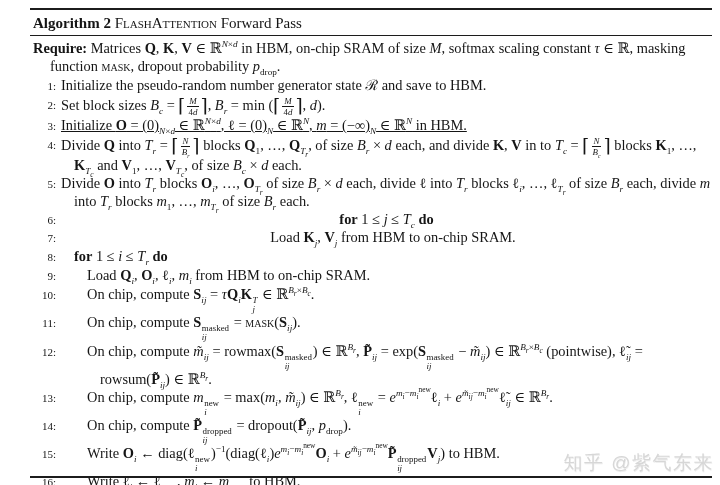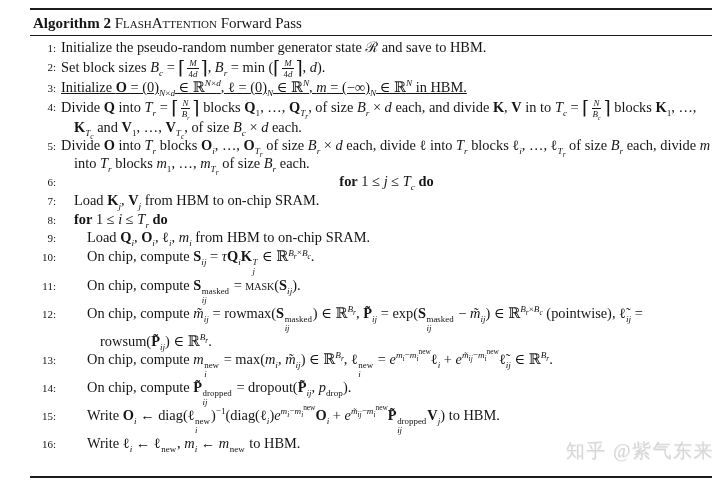--- a/index.html
+++ b/index.html
@@ -39,35 +39,36 @@
   .ss .t,.ss .b{display:block;}
   .frac{
     display:inline-flex;flex-direction:column;align-items:center;
     vertical-align:middle;font-size:0.62em;line-height:1.12;
     margin:0 1px;text-indent:0;
   }
   .frac .fn{display:block;border-bottom:1px solid currentColor;padding:0 2px;}
   .frac .fd{display:block;padding:0 2px;}
   .ceil{font-size:1.28em;vertical-align:-0.12em;font-family:"DejaVu Serif","DejaVu Sans",serif;}
   .watermark{
-    position:absolute;right:6px;bottom:21px;z-index:3;
-    font-family:Liberation Serif, serif;
+    position:absolute;right:6px;bottom:9px;z-index:3;
+    font-family:Liberation Sans, sans-serif;
     font-size:19px;letter-spacing:1.5px;color:var(--wm);
     text-shadow:0.5px 0.5px 0 #efefef;
   }
 </style>
 </head>
 <body>
 
 <div class="page">
   <div class="doc">
     <hr class="rule thick">
     <div class="algo-header"><b>Algorithm 2</b> <span class="sc">FlashAttention</span> Forward Pass</div>
     <hr class="rule">
     <div class="algo-body">
+      <div class="require"><b>Require:</b> Matrices <b>Q</b>, <b>K</b>, <b>V</b> ∈ ℝ<sup><i>N</i>×<i>d</i></sup> in HBM, on-chip SRAM of size <i>M</i>, softmax scaling constant <i>τ</i> ∈ ℝ, masking function <span class="sc">mask</span>, dropout probability <i>p</i><sub>drop</sub>.</div>
 
   <div class="row">
     <div class="num">1:</div>
     <div class="content" style="padding-left: 18px;">Initialize the pseudo-random number generator state ℛ and save to HBM.</div>
   </div>
 
   <div class="row">
     <div class="num">2:</div>
     <div class="content" style="padding-left: 18px;">Set block sizes <i>B<sub>c</sub></i> = <span class="ceil">⌈</span><span class="frac">
               <span class="fn"><i>M</i></span>
@@ -99,21 +100,21 @@
     <div class="content" style="padding-left: 18px;">Divide <b>O</b> into <i>T<sub>r</sub></i> blocks <b>O</b><sub><i>i</i></sub>, …, <b>O</b><sub><i>T<sub>r</sub></i></sub> of size <i>B<sub>r</sub></i> × <i>d</i> each, divide ℓ into <i>T<sub>r</sub></i> blocks ℓ<sub><i>i</i></sub>, …, ℓ<sub><i>T<sub>r</sub></i></sub> of size <i>B<sub>r</sub></i> each, divide <i>m</i> into <i>T<sub>r</sub></i> blocks <i>m</i><sub>1</sub>, …, <i>m</i><sub><i>T<sub>r</sub></i></sub> of size <i>B<sub>r</sub></i> each.</div>
   </div>
 
   <div class="row">
     <div class="num">6:</div>
     <div class="content" style="padding-left: 18px; text-align: center;"><b>for</b> 1 ≤ <i>j</i> ≤ <i>T<sub>c</sub></i> <b>do</b></div>
   </div>
 
   <div class="row">
     <div class="num">7:</div>
-    <div class="content" style="padding-left: 31px;">Load <b>K</b><sub><i>j</i></sub>, <b>V</b><sub><i>j</i></sub> from HBM to on-chip SRAM.</div>
+    <div class="content" style="padding-left: 31px; text-align: center;">Load <b>K</b><sub><i>j</i></sub>, <b>V</b><sub><i>j</i></sub> from HBM to on-chip SRAM.</div>
   </div>
 
   <div class="row">
     <div class="num">8:</div>
     <div class="content" style="padding-left: 31px;"><b>for</b> 1 ≤ <i>i</i> ≤ <i>T<sub>r</sub></i> <b>do</b></div>
   </div>
 
   <div class="row">
     <div class="num">9:</div>
     <div class="content" style="padding-left: 44px;">Load <b>Q</b><sub><i>i</i></sub>, <b>O</b><sub><i>i</i></sub>, ℓ<sub><i>i</i></sub>, <i>m<sub>i</sub></i> from HBM to on-chip SRAM.</div>

